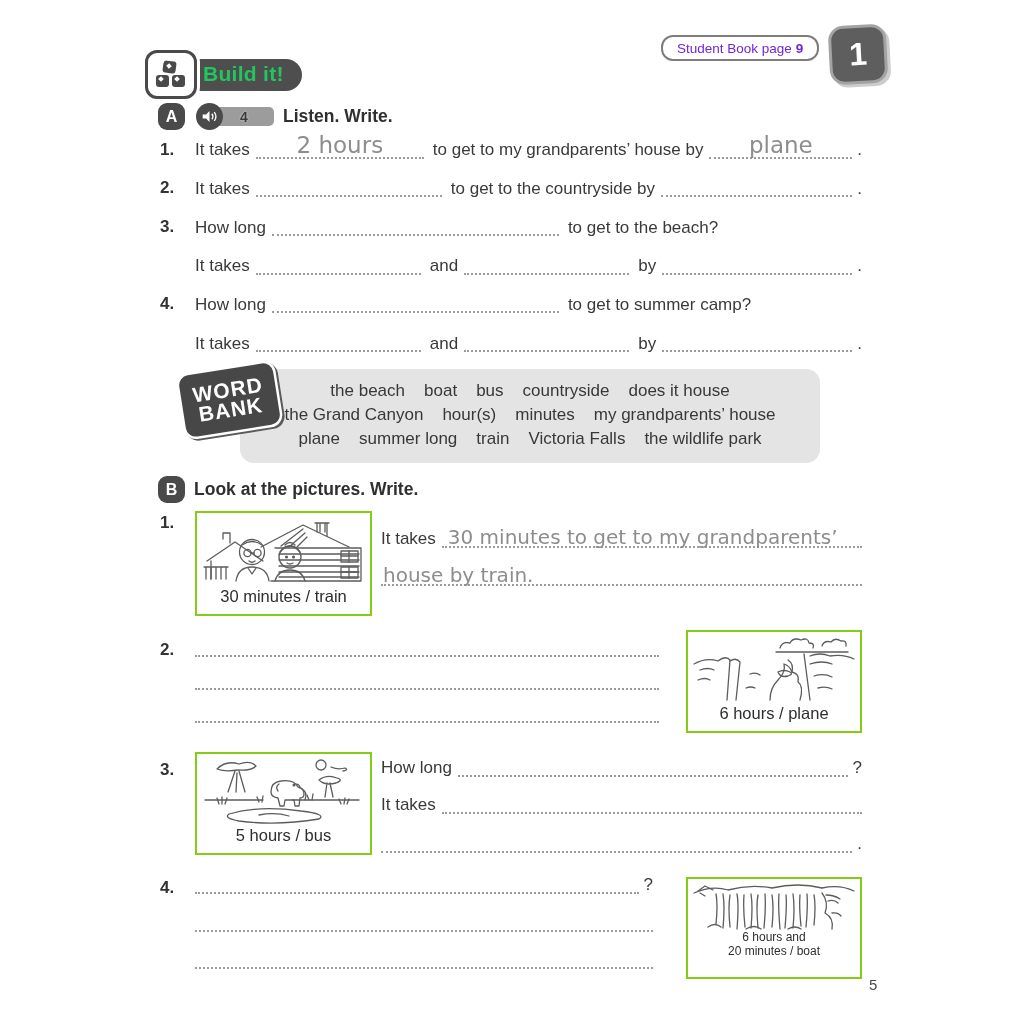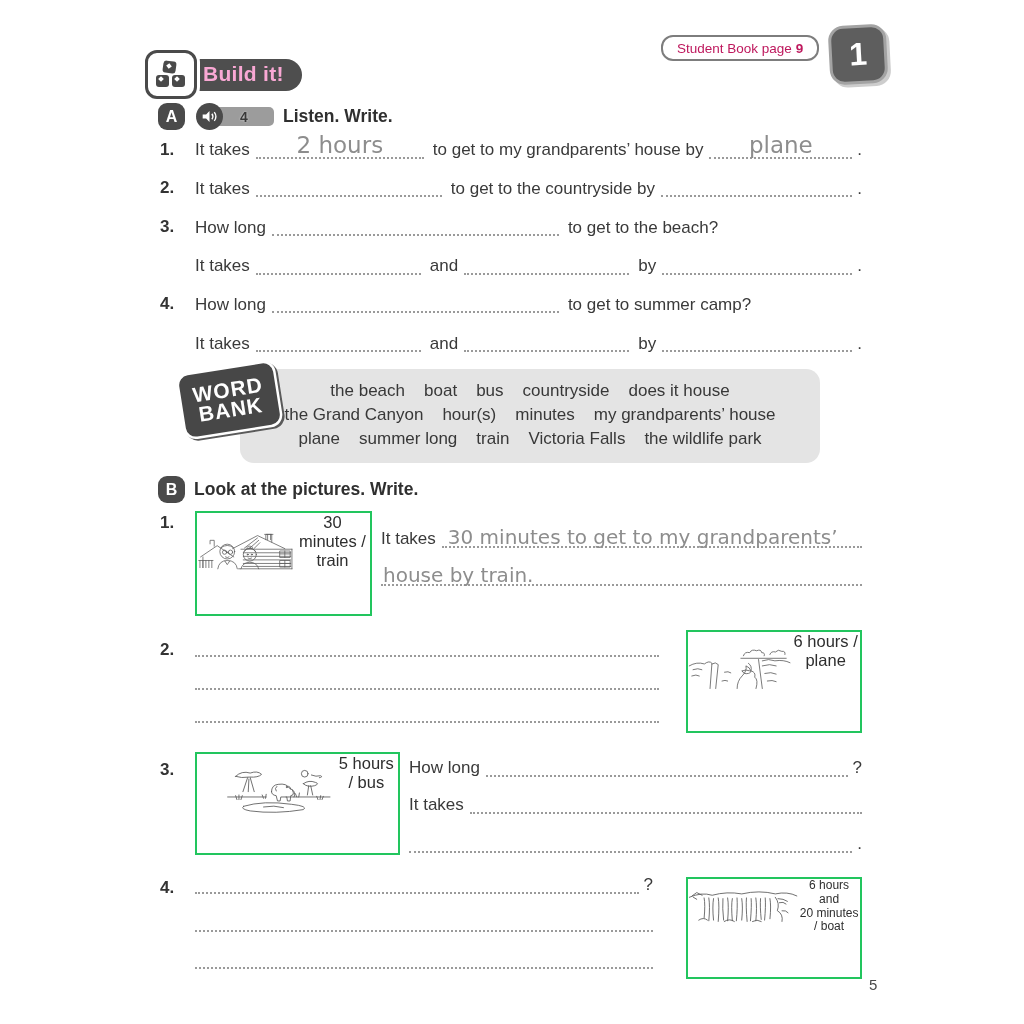--- a/index.html
+++ b/index.html
@@ -2,22 +2,22 @@
 <html><head>
 <meta charset="utf-8">
 <style>
   html,body{margin:0;padding:0;}
   body{width:1024px;height:1024px;background:#fdfdfd;font-family:"Liberation Sans",sans-serif;color:#333;position:relative;overflow:hidden;}
   .page{position:absolute;inset:0;background:#fff;}
 
   
   .logo{position:absolute;left:145px;top:50px;display:flex;align-items:center;}
   .blocks{width:46px;height:43px;background:#fff;border:3.5px solid #4a4a4a;border-radius:12px;display:flex;align-items:center;justify-content:center;position:relative;z-index:2;box-shadow:0 0 0 3px #fff;}
-  .logo-pill{height:30px;background:#4e4e4e;border-radius:16px;color:#f9a8d4;font-weight:bold;font-size:21px;padding:0 18px 2px 20px;margin-left:-14px;display:flex;align-items:center;letter-spacing:.3px;}
-  .sbp{position:absolute;left:661px;top:35px;height:22px;border:2px solid #7d7d7d;border-radius:12px;display:flex;align-items:center;padding:0 14px;font-size:13.5px;color:#be185d;background:#fff;}
+  .logo-pill{height:30px;background:#4e4e4e;border-radius:16px;color:#22c55e;font-weight:bold;font-size:21px;padding:0 18px 2px 20px;margin-left:-14px;display:flex;align-items:center;letter-spacing:.3px;}
+  .sbp{position:absolute;left:661px;top:35px;height:22px;border:2px solid #7d7d7d;border-radius:12px;display:flex;align-items:center;padding:0 14px;font-size:13.5px;color:#6d28d9;background:#fff;}
   .sbp b{margin-left:4px;}
   .unit1{position:absolute;left:829px;top:25px;width:52px;height:53px;background:#5e5e5e;border:3px solid #a3a3a3;border-radius:15px;box-shadow:3px 3px 0 #cdcdcd;transform:rotate(-3deg);display:flex;align-items:center;justify-content:center;color:#fff;font-weight:bold;font-size:32px;}
 
   
   .sec-head{position:absolute;display:flex;align-items:center;gap:9px;}
   .sec-badge{width:27px;height:27px;background:#4a4a4a;border-radius:9px;display:flex;align-items:center;justify-content:center;color:#fff;font-weight:bold;font-size:16px;flex:0 0 auto;}
   .sec-title{font-weight:bold;font-size:17.5px;color:#2f2f2f;text-align:center;}
   .audio{display:flex;align-items:center;margin-left:2px;}
   .audio-circle{width:27px;height:27px;border-radius:50%;background:#4a4a4a;display:flex;align-items:center;justify-content:center;position:relative;z-index:2;}
   .audio-pill{width:60px;height:19px;background:#9c9c9c;border-radius:5px;margin-left:-9px;display:flex;align-items:center;justify-content:center;}
@@ -35,21 +35,21 @@
   .w170{width:168px;}.w185{width:186px;}.w287{width:287px;}.w166{width:165px;}
   .hand{position:absolute;left:0;right:0;bottom:0;text-align:center;font-family:"DejaVu Sans",sans-serif;color:#8d8d8d;font-size:22px;line-height:1;white-space:nowrap;}
 
   
   .wordbank{position:absolute;left:240px;top:369px;width:580px;background:#e4e4e4;border-radius:14px;padding:10px 0 12px 0;}
   .wb-row{display:flex;justify-content:center;column-gap:19px;font-size:17px;color:#383838;height:24px;align-items:center;}
   .wb-badge{position:absolute;left:-58px;top:0px;transform:rotate(-9deg);background:#474747;color:#fff;font-weight:bold;font-size:21px;line-height:.95;text-align:center;padding:11px 12px;border-radius:10px;letter-spacing:1px;box-shadow:0 0 0 2.5px #fff, 2px 2px 0 2.5px #5a5a5a;}
 
   
   .b-item{position:absolute;left:160px;display:flex;align-items:flex-start;width:702px;}
-  .picbox{border:2px solid #22c55e;background:#fff;display:flex;flex:0 0 auto;}
+  .picbox{border:2px solid #84cc16;background:#fff;display:flex;flex-direction:column;flex:0 0 auto;}
   .picbox svg{display:block;margin:2px auto 0 auto;}
   .cap{text-align:center;font-size:16.5px;color:#2e2e2e;line-height:1.15;padding-bottom:4px;}
   .btext{margin-left:9px;flex:1 1 auto;display:flex;flex-direction:column;}
   .wline{display:flex;align-items:flex-end;}
   .hand2{position:absolute;left:6px;bottom:-1px;font-family:"DejaVu Sans",sans-serif;color:#8d8d8d;font-size:20px;line-height:1;white-space:nowrap;text-align:left;}
   .pagenum{position:absolute;left:869px;top:976px;font-size:15px;color:#4a4a4a;}
   svg.lineart{stroke:#5c5c5c;fill:none;stroke-width:1.3;stroke-linecap:round;stroke-linejoin:round;}
 </style>
 </head>
 <body>
@@ -260,21 +260,21 @@
         <path d="M78,66 q0,-12 8,-20 q8,-8 6,-16 q6,2 8,8"></path>
         <path d="M86,38 q6,-3 12,0 q4,2 -2,4 q-8,2 -10,-4"></path>
         <path d="M58,40 q6,-2 10,1 M54,54 q5,-2 9,0"></path>
       </svg>
       <div class="cap">6 hours / plane</div>
     </div>
   </div>
 
   <div class="b-item" style="top:752px;">
     <span class="num" style="padding-top:8px;">3.</span>
-    <div class="picbox" style="width:173px;height:99px;padding-left:28px;">
+    <div class="picbox" style="width:173px;height:99px;">
       <svg class="lineart" width="165" height="70" viewBox="0 0 165 70">
         <circle cx="120" cy="9" r="5"></circle>
           <path d="M130,11 q7,3 14,1 q4,2 -2,3"></path>
         <path d="M16,13 q9,-9 22,-5 q11,-4 17,2 q-5,5 -18,4 q-13,2 -21,-1 z"></path>
         <path d="M34,15 L27,36 M38,15 L44,36 M36,17 L35,36"></path>
         <path d="M118,24 q8,-6 18,-2 q7,2 -1,5 q-11,3 -17,-3 z M126,27 l-2,14 M129,27 l3,14"></path>
         <path d="M70,36 q0,-10 10,-11 q13,-2 17,6 q6,1 6,7 q0,4 -4,4 l-1,8 h-4 l-1,-6 h-9 l-1,6 h-4 l-2,-8 q-7,-1 -7,-6 z"></path>
         <path d="M101,33 q6,3 3,11 M96,28 q3,1 3,4"></path>
         <circle cx="93" cy="29" r="0.9" fill="#5c5c5c"></circle>
         <path d="M78,28 q-4,3 -1,7"></path>

